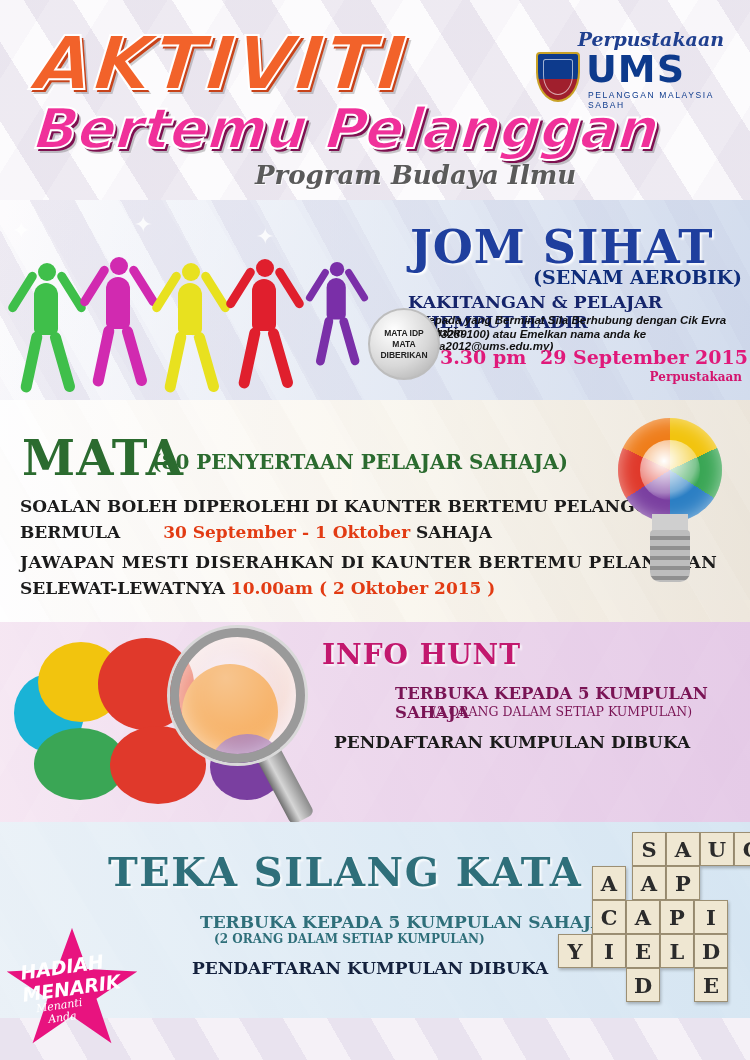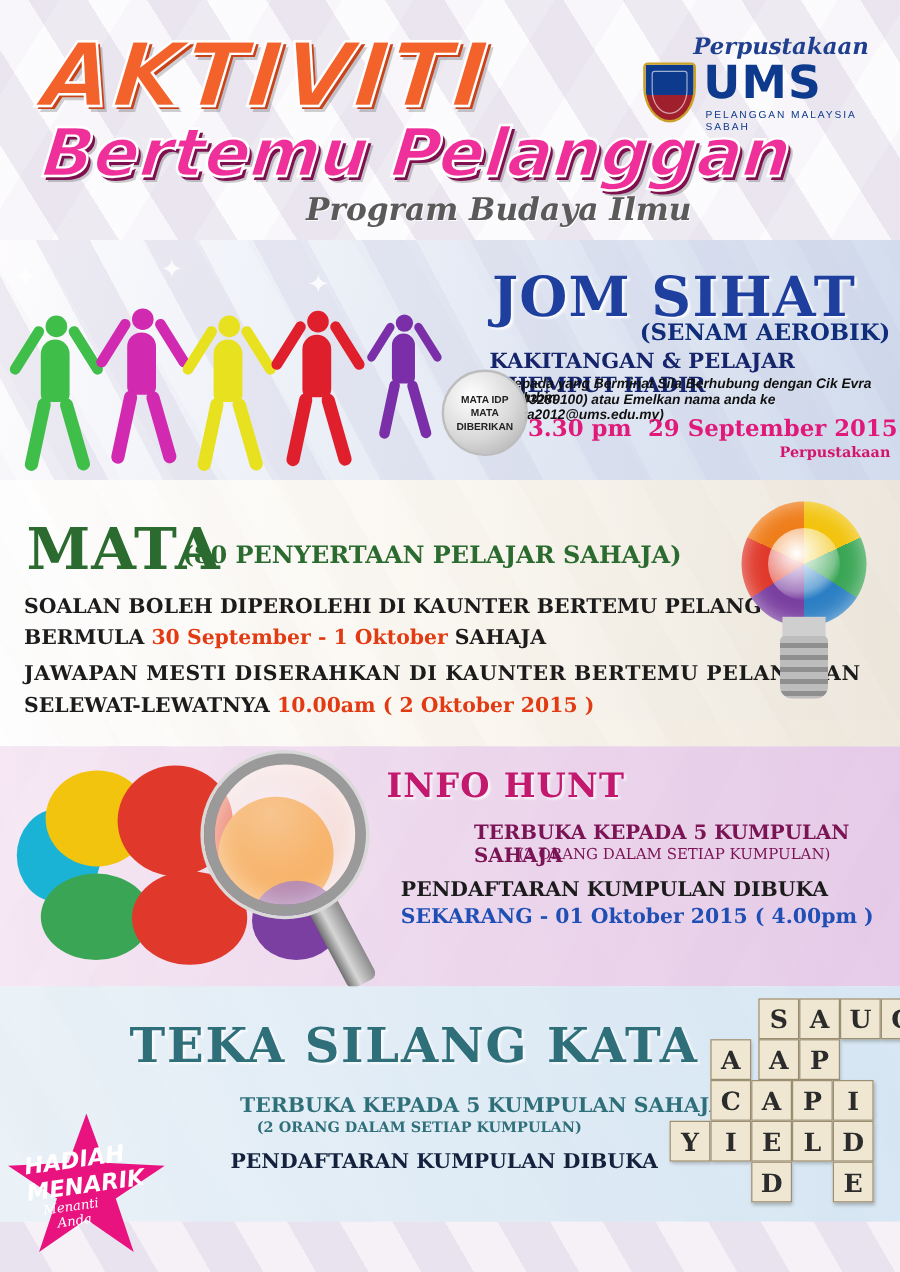--- a/index.html
+++ b/index.html
@@ -196,21 +196,21 @@
   .kuiz-sub {
     position: absolute; top: 50px; left: 152px;
     font-family: "DejaVu Serif", serif;
     font-weight: bold; font-size: 20px; color: #2b6b2f;
   }
   .kuiz-l1 {
     position: absolute; top: 96px; left: 20px;
     font-family: "DejaVu Serif", serif; font-weight: bold; font-size: 17px; color: #1b1b1b;
   }
   .kuiz-l2 { position: absolute; top: 122px; left: 20px; font-family: "DejaVu Serif", serif; font-weight: bold; font-size: 17px; color: #1b1b1b; }
-  .kuiz-l2 .hl { color: #e23b13; }
+  .kuiz-l2 .hl { color: #e23b13; margin-left: 37px; }
   .kuiz-l3 { position: absolute; top: 152px; left: 20px; font-family: "DejaVu Serif", serif; font-weight: bold; font-size: 17px; color: #1b1b1b; letter-spacing: .5px; }
   .kuiz-l4 { position: absolute; top: 178px; left: 20px; font-family: "DejaVu Serif", serif; font-weight: bold; font-size: 17px; color: #1b1b1b; }
   .kuiz-l4 .hl { color: #e23b13; }
 
   
   .bulb { position: absolute; top: 10px; right: 10px; width: 140px; height: 200px; }
   .bulb-glass {
     position: absolute; top: 8px; left: 18px; width: 104px; height: 104px; border-radius: 50%;
     background: conic-gradient(#f2c40e 0 18%, #3aa655 18% 34%, #2c7fc4 34% 50%, #7a3fa0 50% 66%, #e0392b 66% 82%, #ef7d1a 82% 100%);
     box-shadow: inset 0 0 18px rgba(255,255,255,.55);
@@ -430,21 +430,20 @@
 
     <div class="magnifier">
       <div class="mag-handle"></div>
       <div class="mag-lens"></div>
     </div>
 
     <div class="info-title">INFO HUNT</div>
     <div class="info-l1">TERBUKA KEPADA 5 KUMPULAN SAHAJA</div>
     <div class="info-l2">(2 ORANG DALAM SETIAP KUMPULAN)</div>
     <div class="info-l3">PENDAFTARAN KUMPULAN DIBUKA</div>
-    <div class="info-l4">SEKARANG - 01 Oktober 2015 ( 4.00pm )</div>
   </div>
 
   <div class="sec-teka">
     <div class="teka-title">TEKA SILANG KATA</div>
     <div class="teka-l1">TERBUKA KEPADA 5 KUMPULAN SAHAJA</div>
     <div class="teka-l2">(2 ORANG DALAM SETIAP KUMPULAN)</div>
     <div class="teka-l3">PENDAFTARAN KUMPULAN DIBUKA</div>
 
     <div class="hadiah">
       <div class="star"></div>

